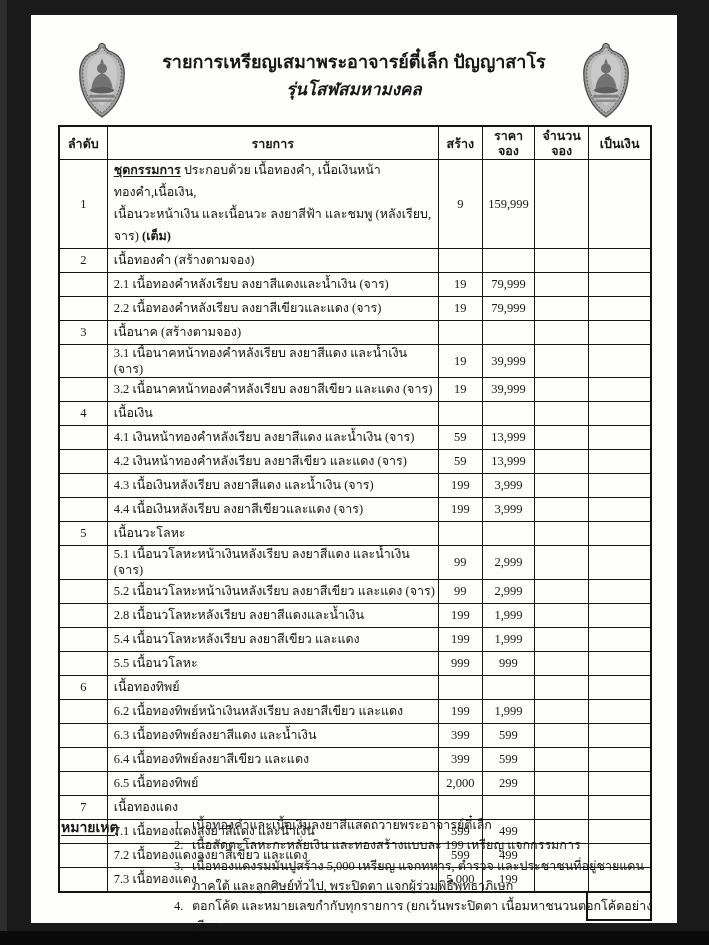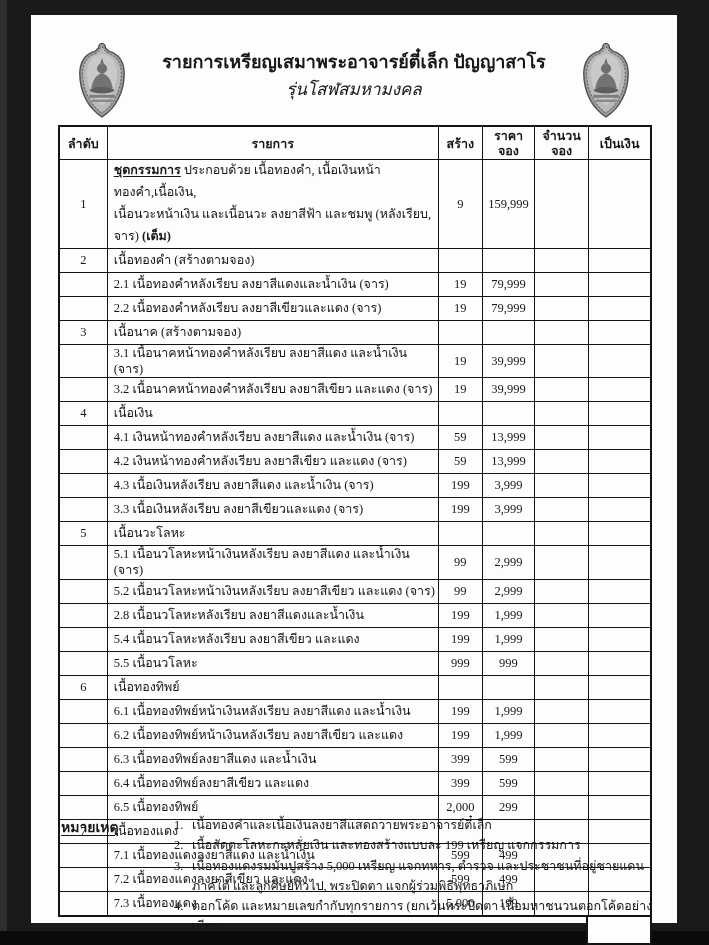--- a/index.html
+++ b/index.html
@@ -16,21 +16,21 @@
     position:absolute;left:31px;top:15px;width:646px;height:908px;
     background:#fdfdfc;
   }
   
   .doc-header{position:absolute;top:24px;left:0;width:100%;height:90px;}
   .amulet{position:absolute;width:58px;height:86px;top:2px;}
   .amulet.left{left:42px;}
   .amulet.right{right:42px;}
   .title-block{position:absolute;left:110px;right:110px;top:10px;text-align:center;}
   .title-line1{font-size:18px;font-weight:bold;line-height:1.55;white-space:nowrap;}
-  .title-line2{font-size:17px;font-weight:normal;font-style:italic;line-height:1.5;}
+  .title-line2{font-size:17px;font-weight:bold;font-style:italic;line-height:1.5;}
   
   .table-wrap{position:absolute;left:27px;right:25px;top:110px;border-radius:11px;}
   table{border-collapse:collapse;table-layout:fixed;width:100%;border:2px solid #141414;}
   th,td{border:1px solid #141414;padding:0 2px;overflow:hidden;}
   th{font-size:12.5px;font-weight:bold;height:20px;line-height:1.2;padding-top:2px;}
   td{font-size:12.5px;line-height:1.3;vertical-align:middle;}
   td.c-no,td.c-made,td.c-price,td.c-qty,td.c-amount{text-align:center;}
   td.c-item{padding-left:6px;}
   tr.r-item td,tr.r-group td{height:23px;}
   tr.r-special td{height:47px;}
@@ -195,21 +195,21 @@
           <tr class="r-item">
             <td class="c-no"></td>
             <td class="c-item">4.3 เนื้อเงินหลังเรียบ ลงยาสีแดง และน้ำเงิน (จาร)</td>
             <td class="c-made">199</td>
             <td class="c-price">3,999</td>
             <td class="c-qty"></td>
             <td class="c-amount"></td>
           </tr>
           <tr class="r-item">
             <td class="c-no"></td>
-            <td class="c-item">3.3 เนื้อเงินหลังเรียบ ลงยาสีเขียวและแดง (จาร)</td>
+            <td class="c-item">4.4 เนื้อเงินหลังเรียบ ลงยาสีเขียวและแดง (จาร)</td>
             <td class="c-made">199</td>
             <td class="c-price">3,999</td>
             <td class="c-qty"></td>
             <td class="c-amount"></td>
           </tr>
           <tr class="r-group">
             <td class="c-no">5</td>
             <td class="c-item">เนื้อนวะโลหะ</td>
             <td class="c-made"></td>
             <td class="c-price"></td>
@@ -254,28 +254,20 @@
             <td class="c-made">999</td>
             <td class="c-price">999</td>
             <td class="c-qty"></td>
             <td class="c-amount"></td>
           </tr>
           <tr class="r-group">
             <td class="c-no">6</td>
             <td class="c-item">เนื้อทองทิพย์</td>
             <td class="c-made"></td>
             <td class="c-price"></td>
-            <td class="c-qty"></td>
-            <td class="c-amount"></td>
-          </tr>
-          <tr class="r-item">
-            <td class="c-no"></td>
-            <td class="c-item">6.1 เนื้อทองทิพย์หน้าเงินหลังเรียบ ลงยาสีแดง และน้ำเงิน</td>
-            <td class="c-made">199</td>
-            <td class="c-price">1,999</td>
             <td class="c-qty"></td>
             <td class="c-amount"></td>
           </tr>
           <tr class="r-item">
             <td class="c-no"></td>
             <td class="c-item">6.2 เนื้อทองทิพย์หน้าเงินหลังเรียบ ลงยาสีเขียว และแดง</td>
             <td class="c-made">199</td>
             <td class="c-price">1,999</td>
             <td class="c-qty"></td>
             <td class="c-amount"></td>

